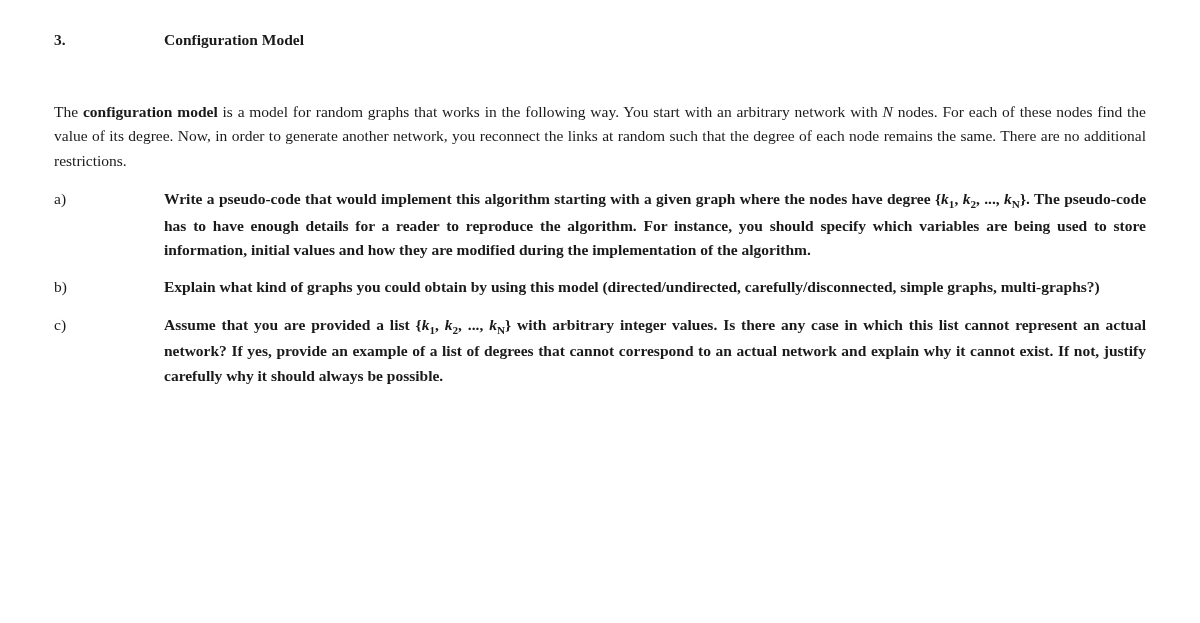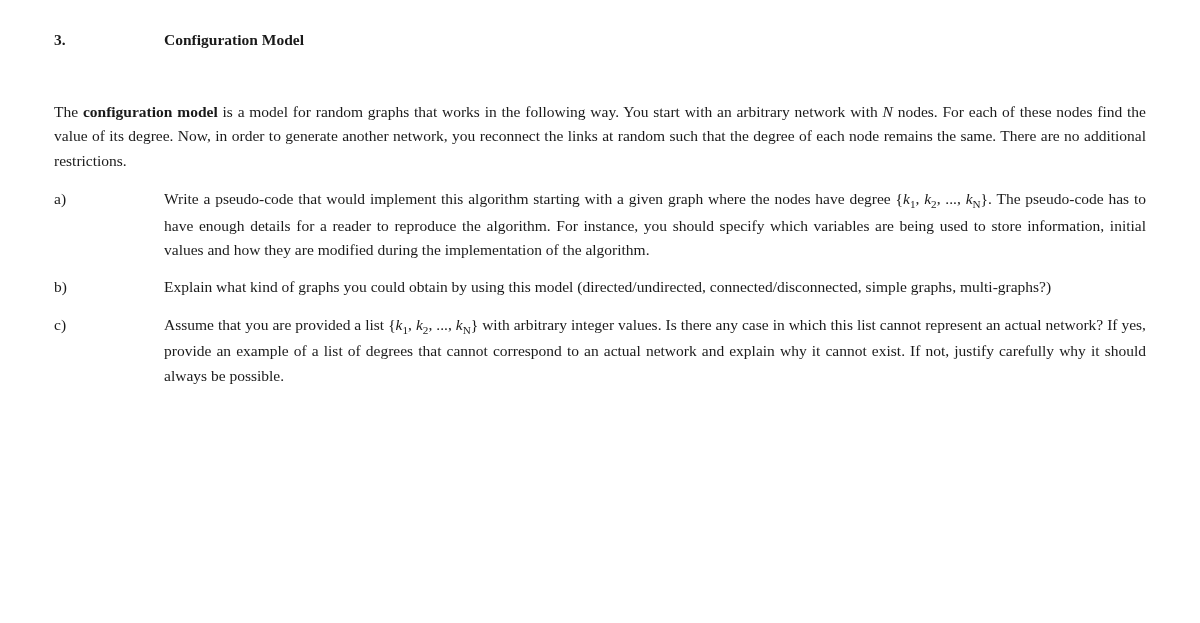--- a/index.html
+++ b/index.html
@@ -53,20 +53,21 @@
       min-width: 110px;
       font-size: 15.5px;
       padding-top: 0px;
       flex-shrink: 0;
     }
 
     .sub-content {
       flex: 1;
       text-align: justify;
       line-height: 1.57;
+      font-weight: bold;
     }
 
     
     .math-inline {
       font-style: italic;
       font-family: 'Times New Roman', Times, serif;
     }
 
     .math-set {
       font-family: 'Times New Roman', Times, serif;
@@ -92,21 +93,21 @@
 <div class="subsection">
   <span class="sub-label">a)</span>
   <span class="sub-content">
     Write a pseudo-code that would implement this algorithm starting with a given graph where the nodes have degree <span class="math-set">{<i>k</i><sub>1</sub>, <i>k</i><sub>2</sub>, ..., <i>k</i><sub>N</sub>}</span>. The pseudo-code has to have enough details for a reader to reproduce the algorithm. For instance, you should specify which variables are being used to store information, initial values and how they are modified during the implementation of the algorithm.
   </span>
 </div>
 
 <div class="subsection">
   <span class="sub-label">b)</span>
   <span class="sub-content">
-    Explain what kind of graphs you could obtain by using this model (directed/undirected, connected/disconnected, simple graphs, multi-graphs?)
+    Explain what kind of graphs you could obtain by using this model (directed/undirected, carefully/disconnected, simple graphs, multi-graphs?)
   </span>
 </div>
 
 <div class="subsection">
   <span class="sub-label">c)</span>
   <span class="sub-content">
     Assume that you are provided a list <span class="math-set">{<i>k</i><sub>1</sub>, <i>k</i><sub>2</sub>, ..., <i>k</i><sub>N</sub>}</span> with arbitrary integer values. Is there any case in which this list cannot represent an actual network? If yes, provide an example of a list of degrees that cannot correspond to an actual network and explain why it cannot exist. If not, justify carefully why it should always be possible.
   </span>
 </div>
 

